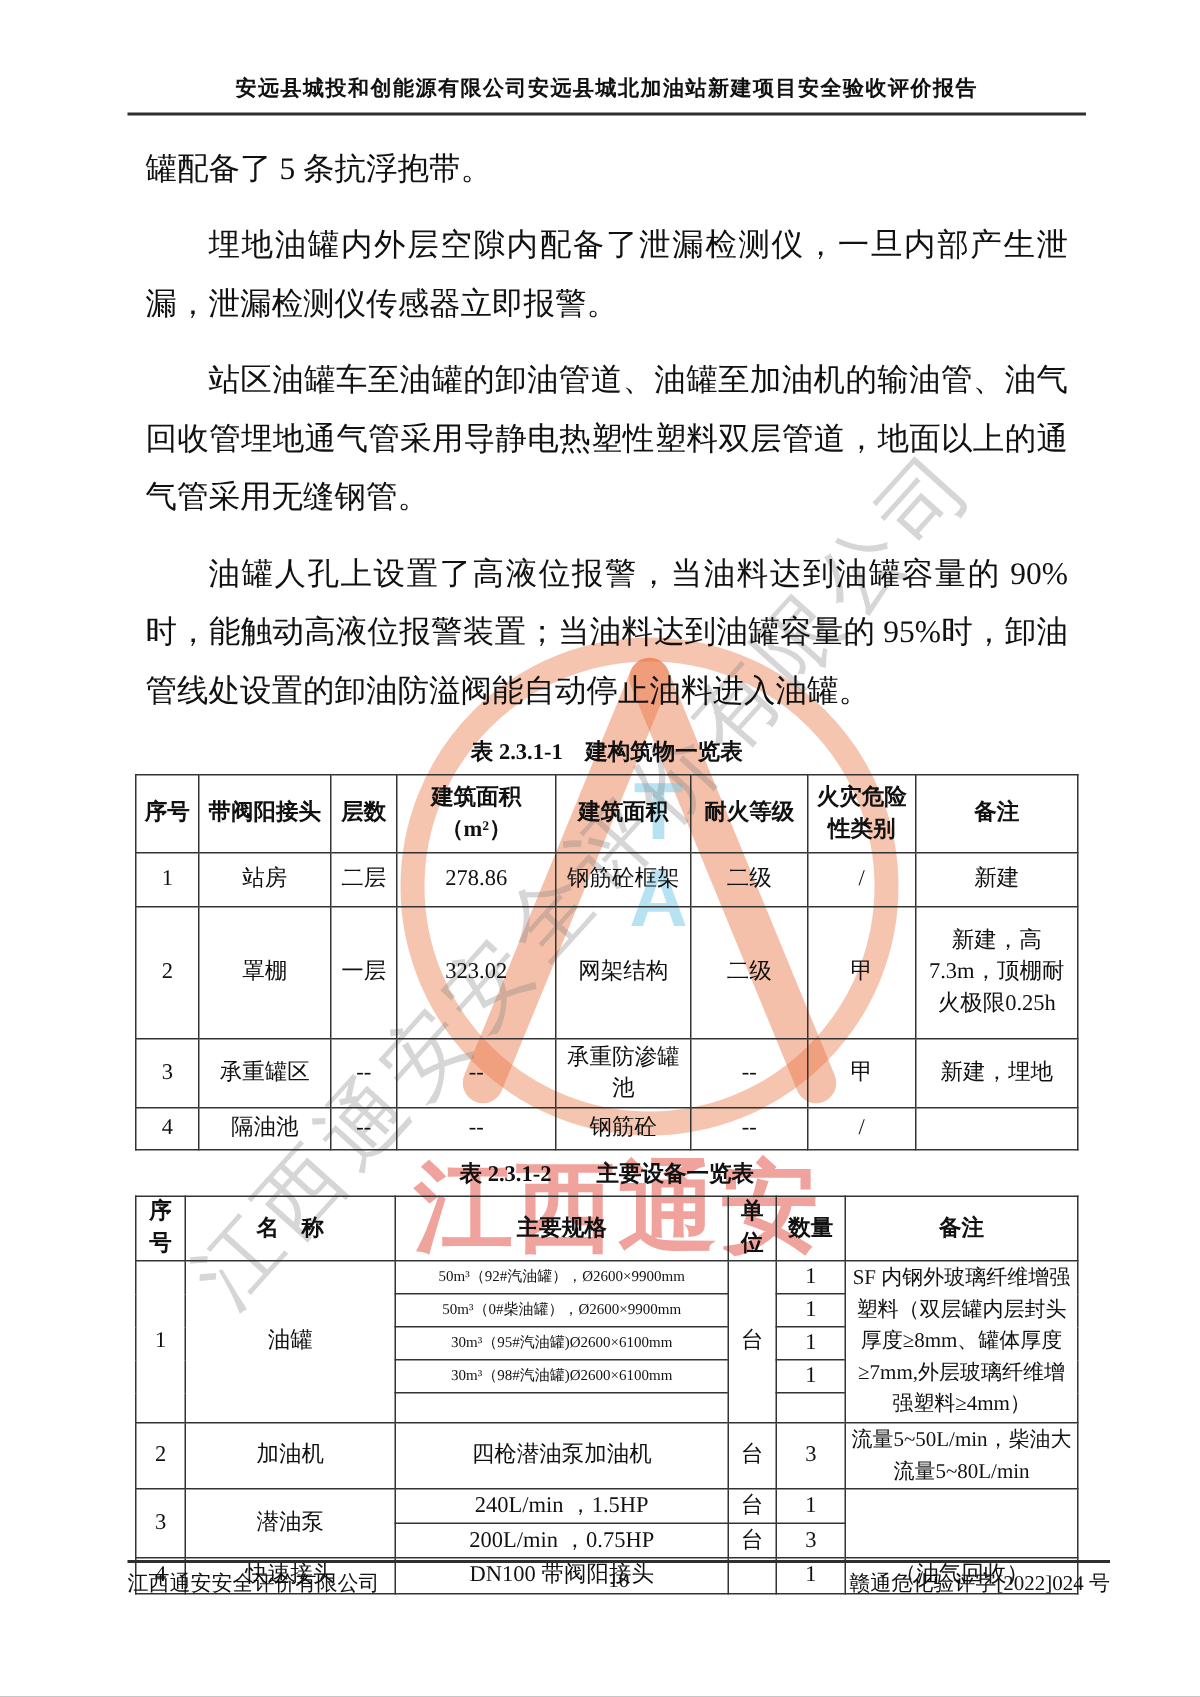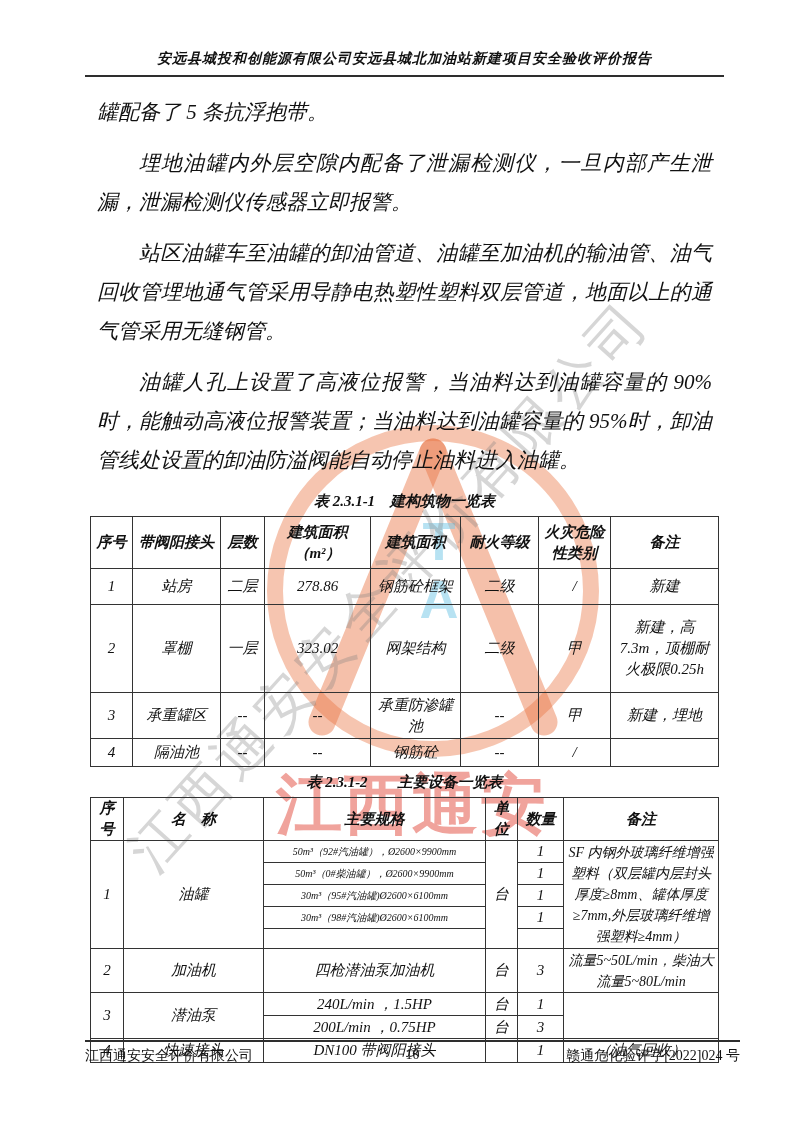--- a/index.html
+++ b/index.html
@@ -19,21 +19,21 @@
     position:absolute;left:-40px;top:548px;width:860px;text-align:center;
     font-size:56px;letter-spacing:6px;white-space:nowrap;
     color:rgba(128,128,128,0.32);transform:rotate(-48deg);transform-origin:center;
   }
   .wm-red{
     position:absolute;left:276px;top:760px;
     font-family:Liberation Mono, monospace;font-weight:bold;
     font-size:66px;letter-spacing:2px;color:rgba(226,72,58,0.5);white-space:nowrap;
   }
   
-  .content{position:relative;z-index:2;padding:50px 76px 0 85px;font-style:italic;}
+  .content{position:relative;z-index:2;padding:50px 76px 0 85px;}
   .hdr{border-bottom:2px solid #2e2e2e;padding-bottom:7px;}
   .hdr-title{font-size:14px;font-weight:bold;text-align:center;letter-spacing:1px;}
   .body-text p{
     margin:12px;font-size:21px;line-height:39px;text-align:justify;text-indent:2em;
   }
   .body-text p.first{text-indent:0;margin-top:16px;}
   .tcap{font-size:15px;font-weight:bold;text-align:center;margin:8px 0 5px;}
   .tcap2{margin-top:6px;}
   table{border-collapse:collapse;margin:0 auto;width:628px;table-layout:fixed;}
   th,td{

